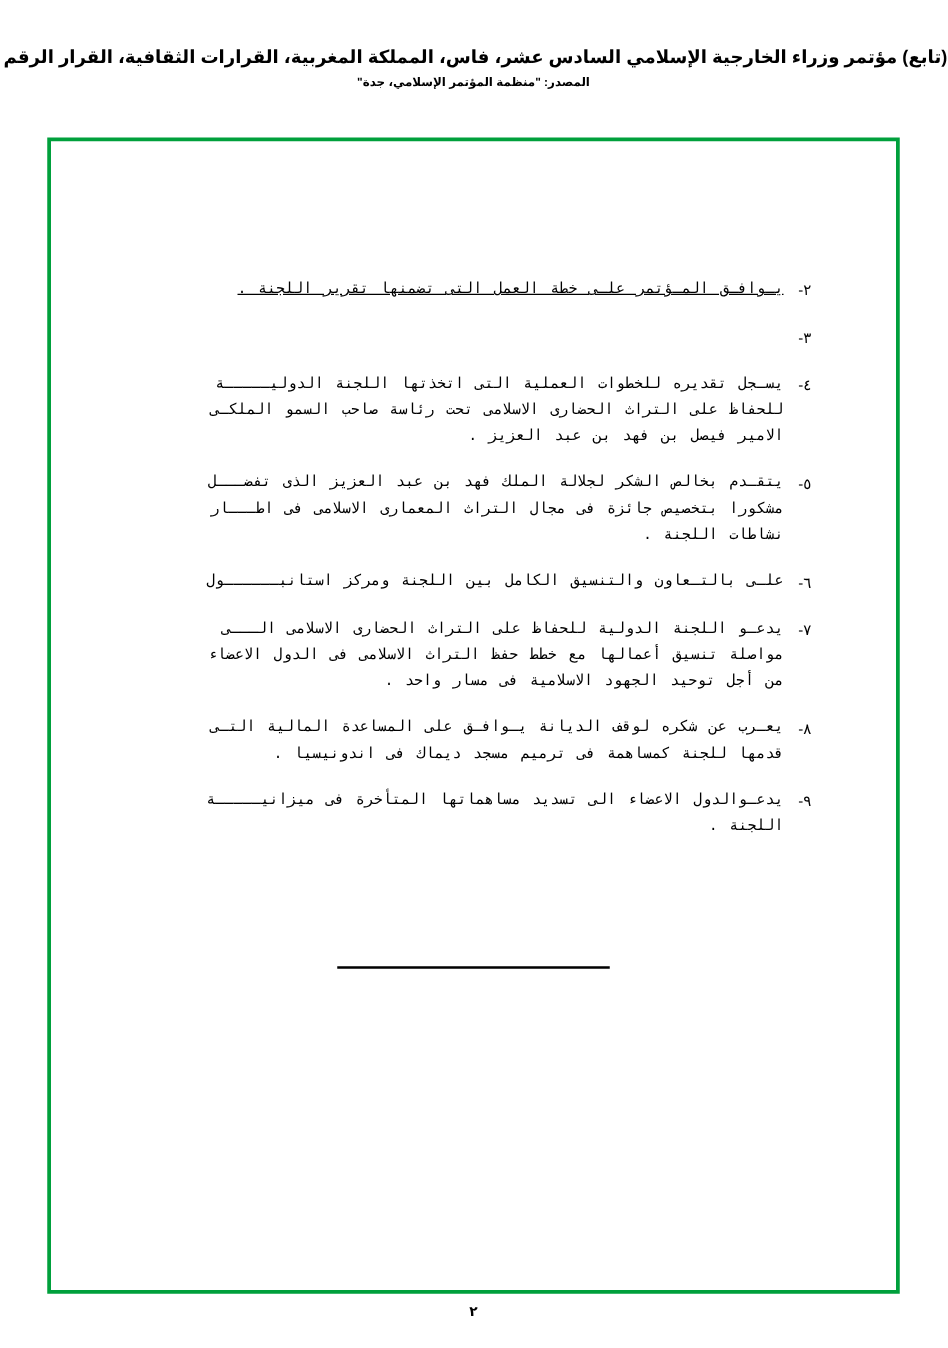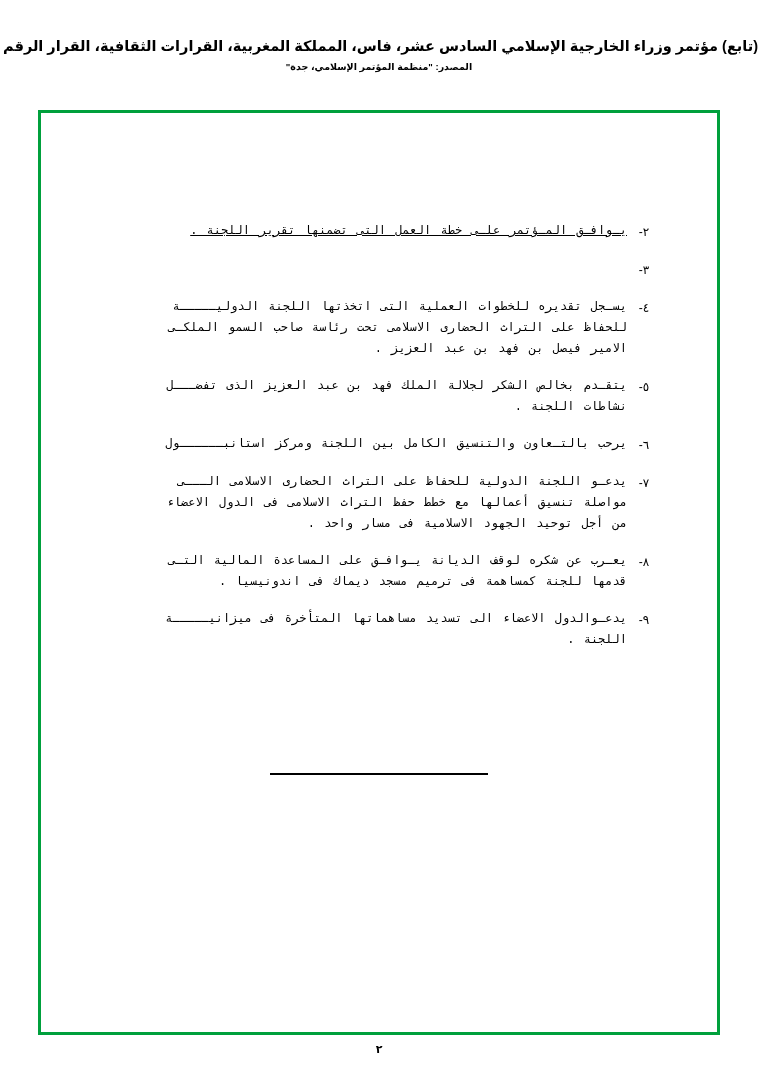--- a/index.html
+++ b/index.html
@@ -162,28 +162,29 @@
           <div class="line">يسـجل تقديره للخطوات العملية التى اتخذتها اللجنة الدوليـــــة</div>
           <div class="line">للحفاظ على التراث الحضارى الاسلامى تحت رئاسة صاحب السمو الملكـى</div>
           <div class="line">الامير فيصل بن فهد بن عبد العزيز .</div>
         </div>
       </div>
 
       <div class="item">
         <div class="item-num">٥-</div>
         <div class="item-body">
           <div class="line">يتقـدم بخالص الشكر لجلالة الملك فهد بن عبد العزيز الذى تفضـــل</div>
+          <div class="line">مشكورا بتخصيص جائزة فى مجال التراث المعمارى الاسلامى فى اطـــار</div>
           <div class="line">نشاطات اللجنة .</div>
         </div>
       </div>
 
       <div class="item">
         <div class="item-num">٦-</div>
         <div class="item-body">
-          <div class="line">يرحب بالتـعاون والتنسيق الكامل بين اللجنة ومركز استانبــــــول</div>
+          <div class="line">علـى بالتـعاون والتنسيق الكامل بين اللجنة ومركز استانبــــــول</div>
         </div>
       </div>
 
       <div class="item">
         <div class="item-num">٧-</div>
         <div class="item-body">
           <div class="line">يدعـو اللجنة الدولية للحفاظ على التراث الحضارى الاسلامى الـــى</div>
           <div class="line">مواصلة تنسيق أعمالها مع خطط حفظ التراث الاسلامى فى الدول الاعضاء</div>
           <div class="line">من أجل توحيد الجهود الاسلامية فى مسار واحد .</div>
         </div>

